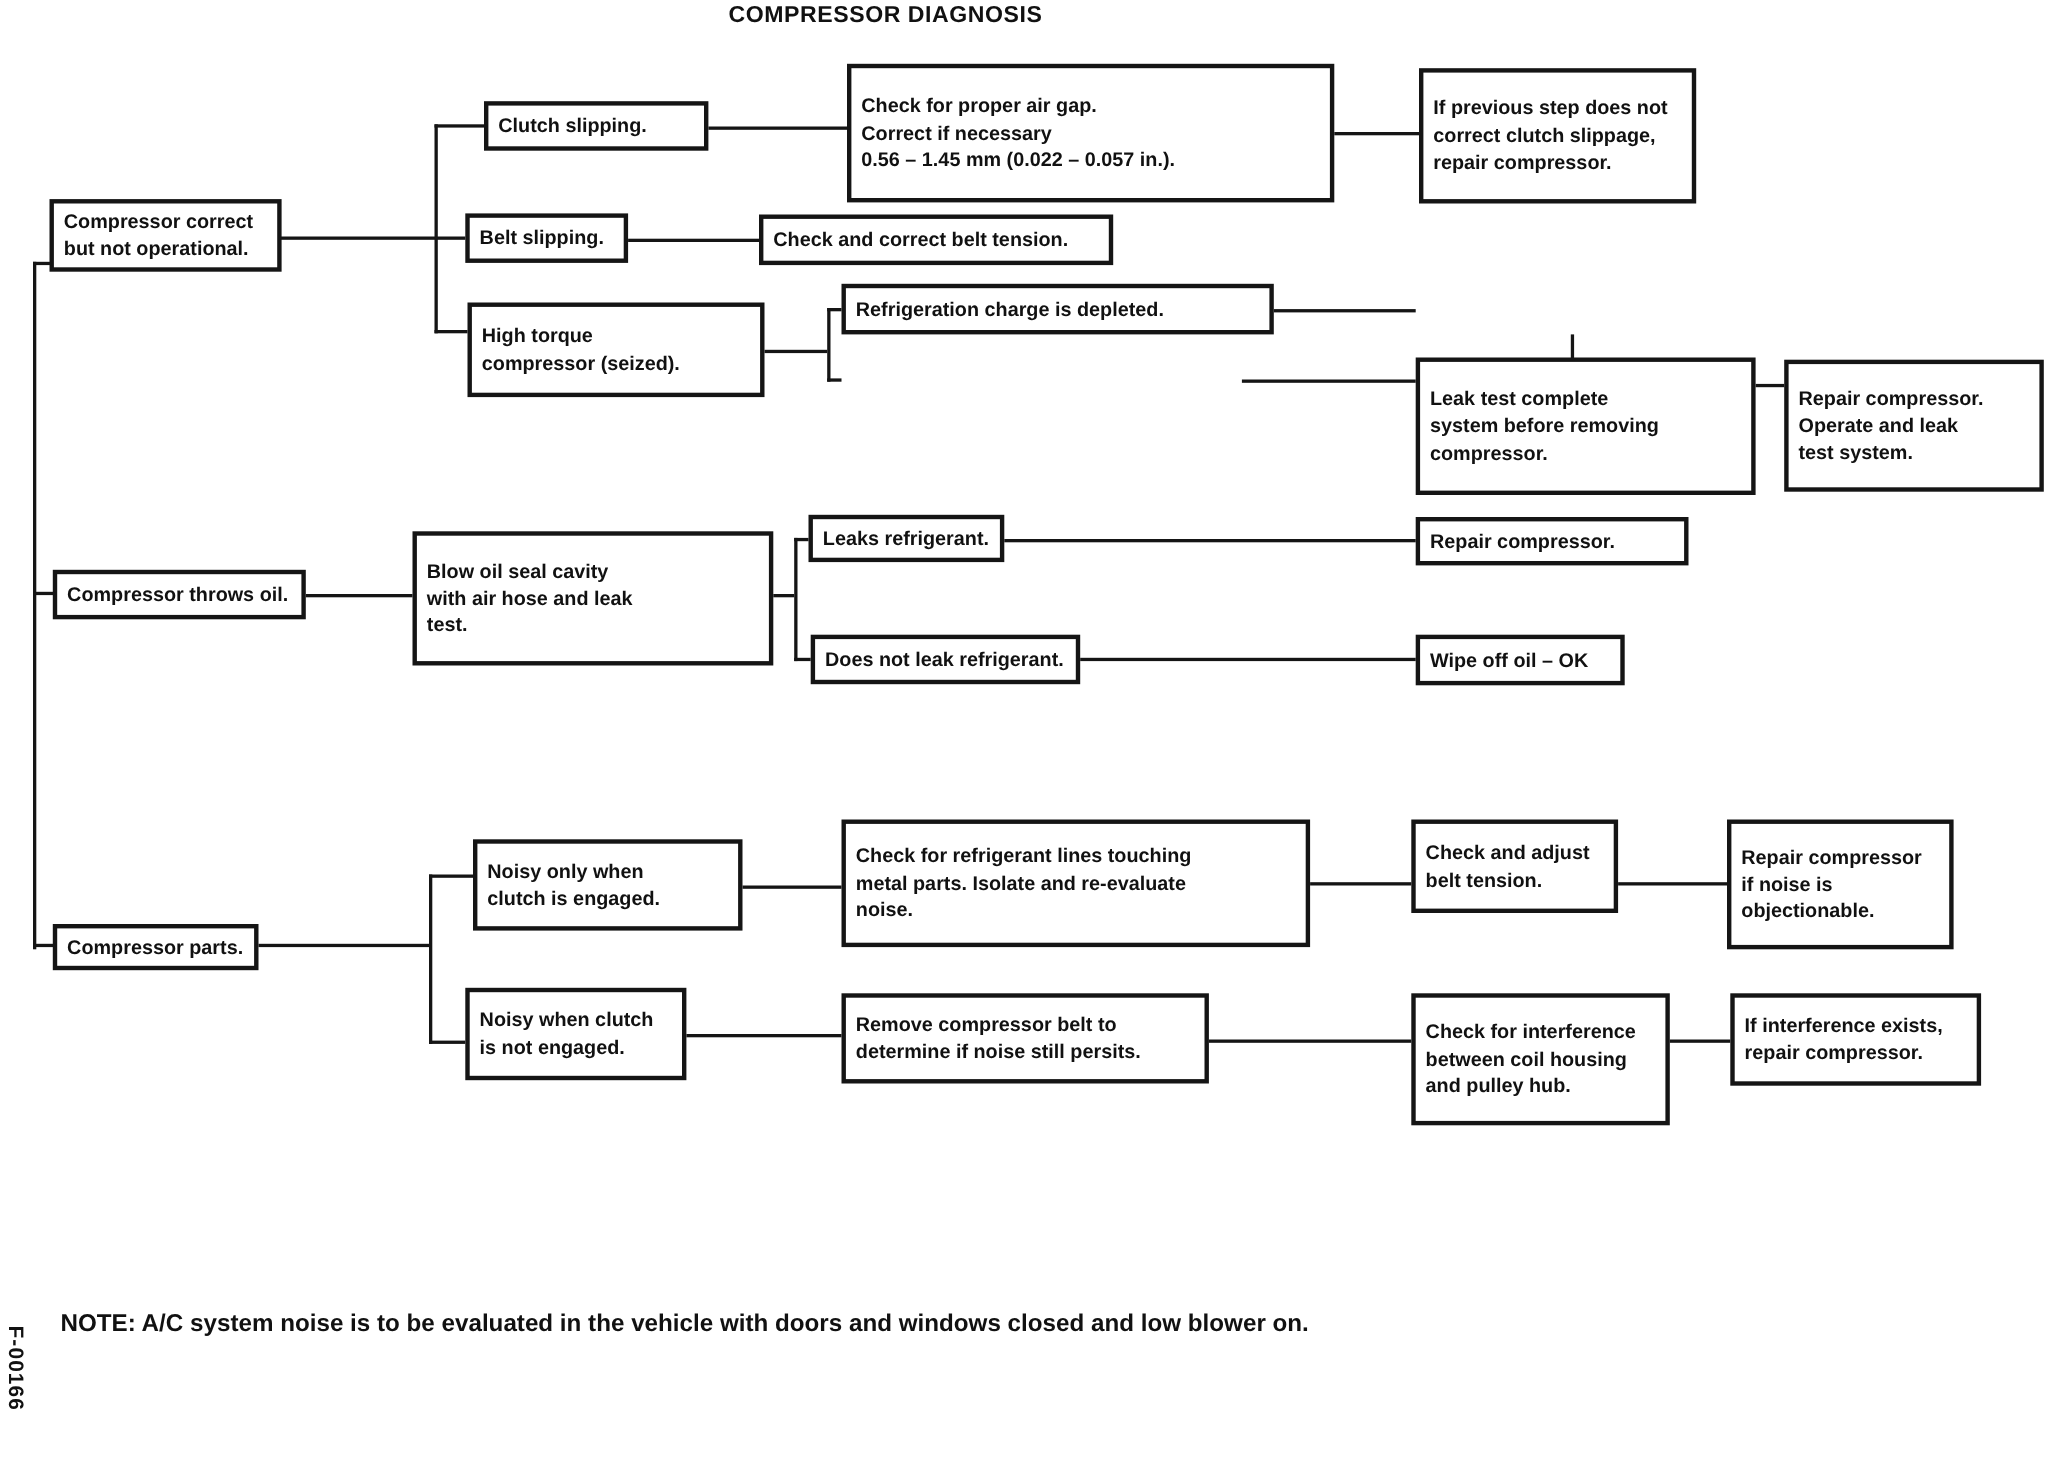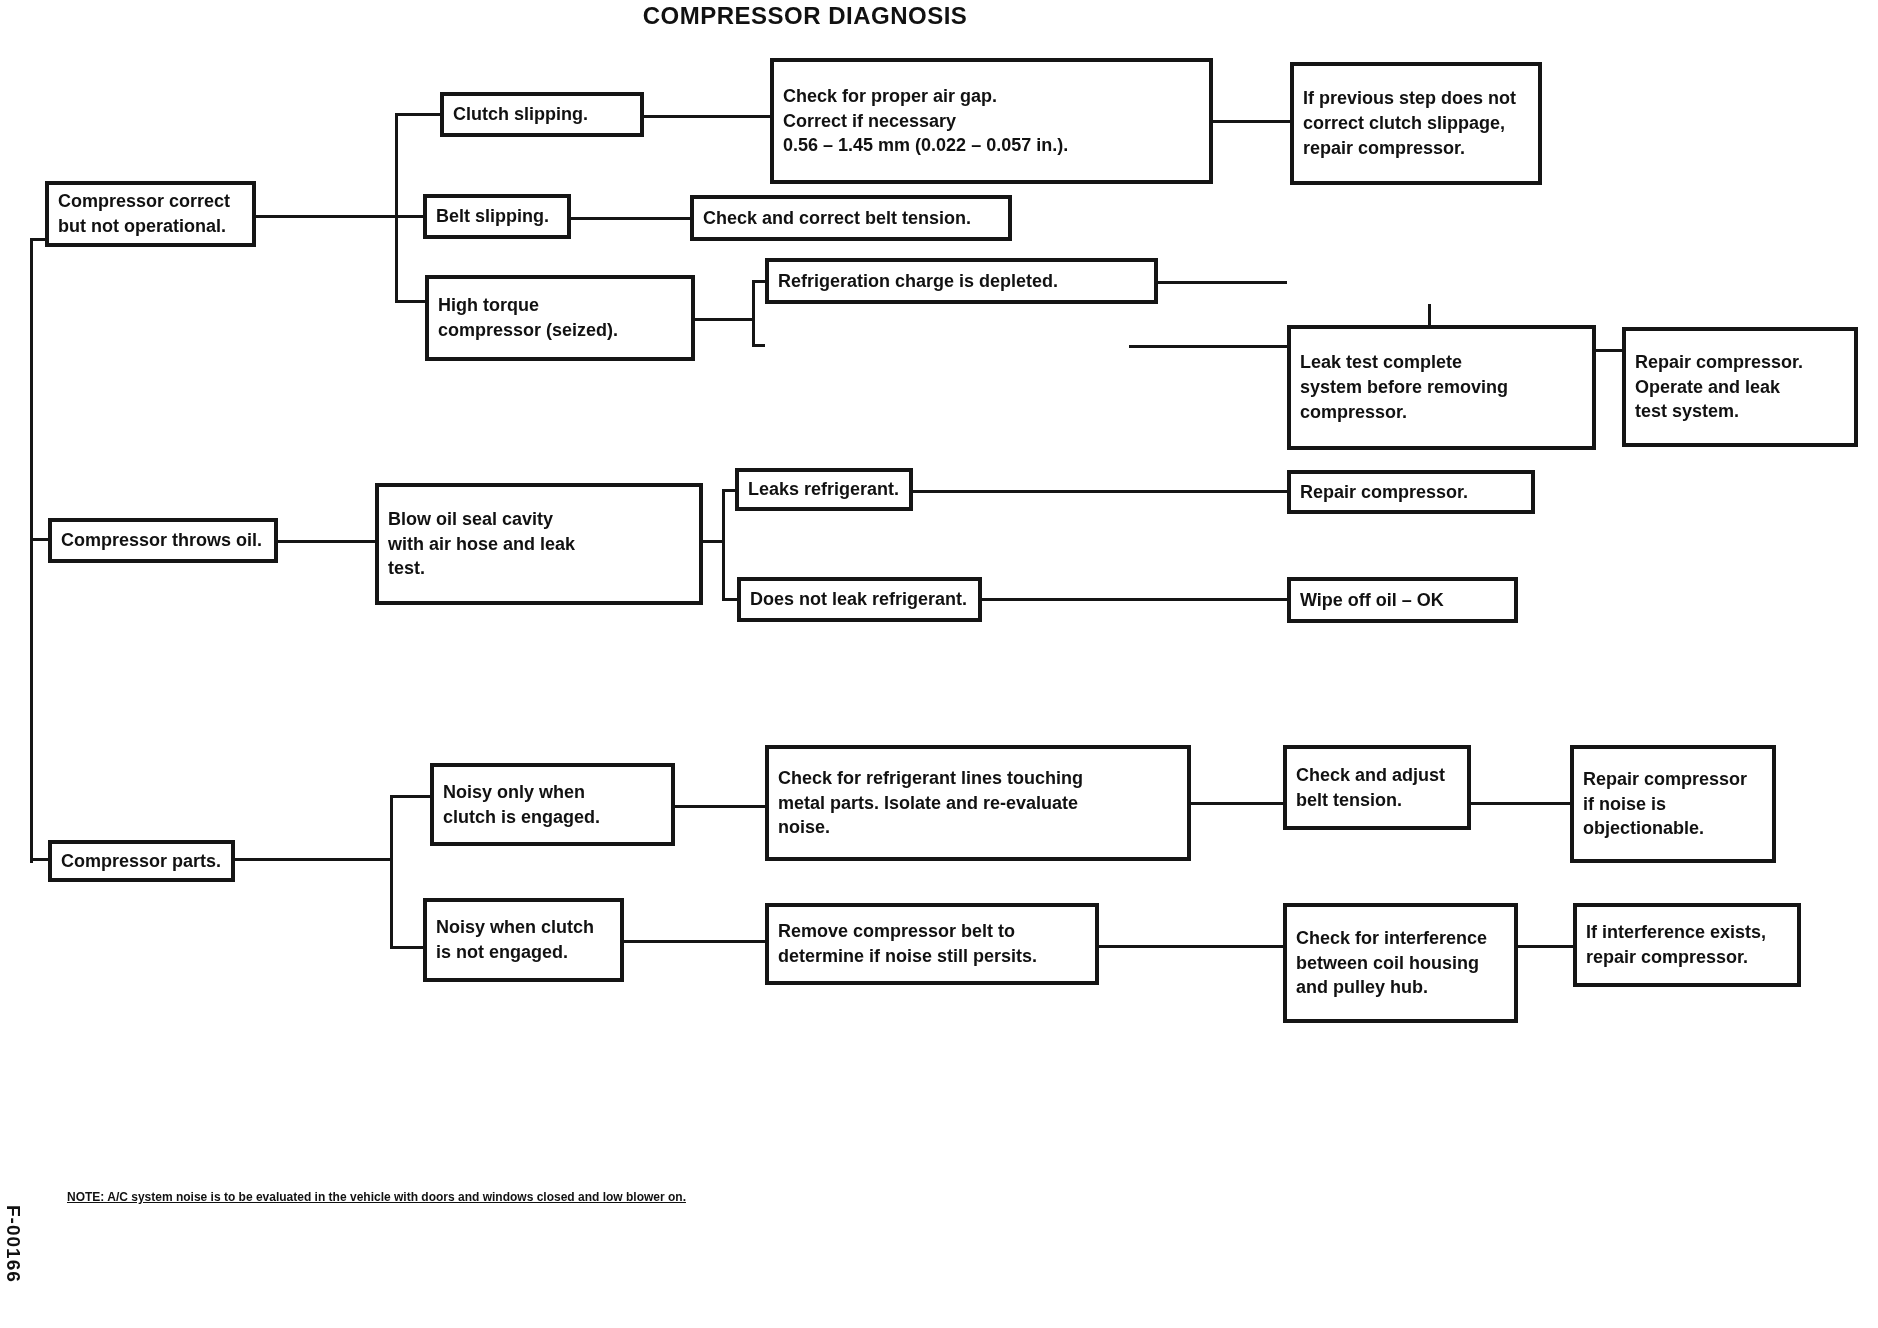--- a/index.html
+++ b/index.html
@@ -1,25 +1,25 @@
 <!DOCTYPE html>
 <html><head>
 <meta charset="utf-8">
 <style>
   html,body{margin:0;padding:0;background:#fff;}
   .canvas{position:relative;width:1878px;height:1328px;background:#fff;overflow:hidden;
           font-family:"Liberation Sans",sans-serif;color:#111;}
   .page-title{position:absolute;left:505px;top:2px;width:600px;text-align:center;
-          font-size:24px;font-weight:700;letter-spacing:.5px;white-space:pre;}
+          font-size:21px;font-weight:700;letter-spacing:.5px;white-space:pre;}
   .node{position:absolute;box-sizing:border-box;border:4px solid #151515;background:#fff;
           display:flex;align-items:center;padding:4px 9px;font-size:18px;font-weight:700;
           line-height:1.38;white-space:pre;overflow:hidden;}
   .hl{position:absolute;height:3px;background:#151515;}
   .vl{position:absolute;width:3px;background:#151515;}
-  .note{position:absolute;left:67px;top:1190px;font-size:12px;font-weight:700;white-space:pre;text-decoration:underline;}
+  .note{position:absolute;left:55px;top:1190px;font-size:22px;font-weight:700;white-space:pre;}
   .figcode{position:absolute;left:2px;top:1205px;writing-mode:vertical-rl;
           font-size:19px;font-weight:700;letter-spacing:1px;white-space:pre;}
 </style>
 </head>
 <body>
 
 <div class="canvas">
 
   <div class="page-title">COMPRESSOR DIAGNOSIS</div>
 
@@ -46,21 +46,21 @@
   <div class="node" style="left:1622px;top:327px;width:236px;height:120px">Repair compressor.
 Operate and leak
 test system.</div>
 
   <div class="node" style="left:375px;top:483px;width:328px;height:122px">Blow oil seal cavity
 with air hose and leak
 test.</div>
   <div class="node" style="left:735px;top:468px;width:178px;height:43px">Leaks refrigerant.</div>
   <div class="node" style="left:1287px;top:470px;width:248px;height:44px">Repair compressor.</div>
   <div class="node" style="left:737px;top:577px;width:245px;height:45px">Does not leak refrigerant.</div>
-  <div class="node" style="left:1287px;top:577px;width:231px;height:46px">Wipe off oil – OK</div>
+  <div class="node" style="left:1287px;top:577px;width:190px;height:46px">Wipe off oil – OK</div>
 
   <div class="node" style="left:430px;top:763px;width:245px;height:83px">Noisy only when
 clutch is engaged.</div>
   <div class="node" style="left:765px;top:745px;width:426px;height:116px">Check for refrigerant lines touching
 metal parts. Isolate and re-evaluate
 noise.</div>
   <div class="node" style="left:1283px;top:745px;width:188px;height:85px">Check and adjust
 belt tension.</div>
   <div class="node" style="left:1570px;top:745px;width:206px;height:118px">Repair compressor
 if noise is

